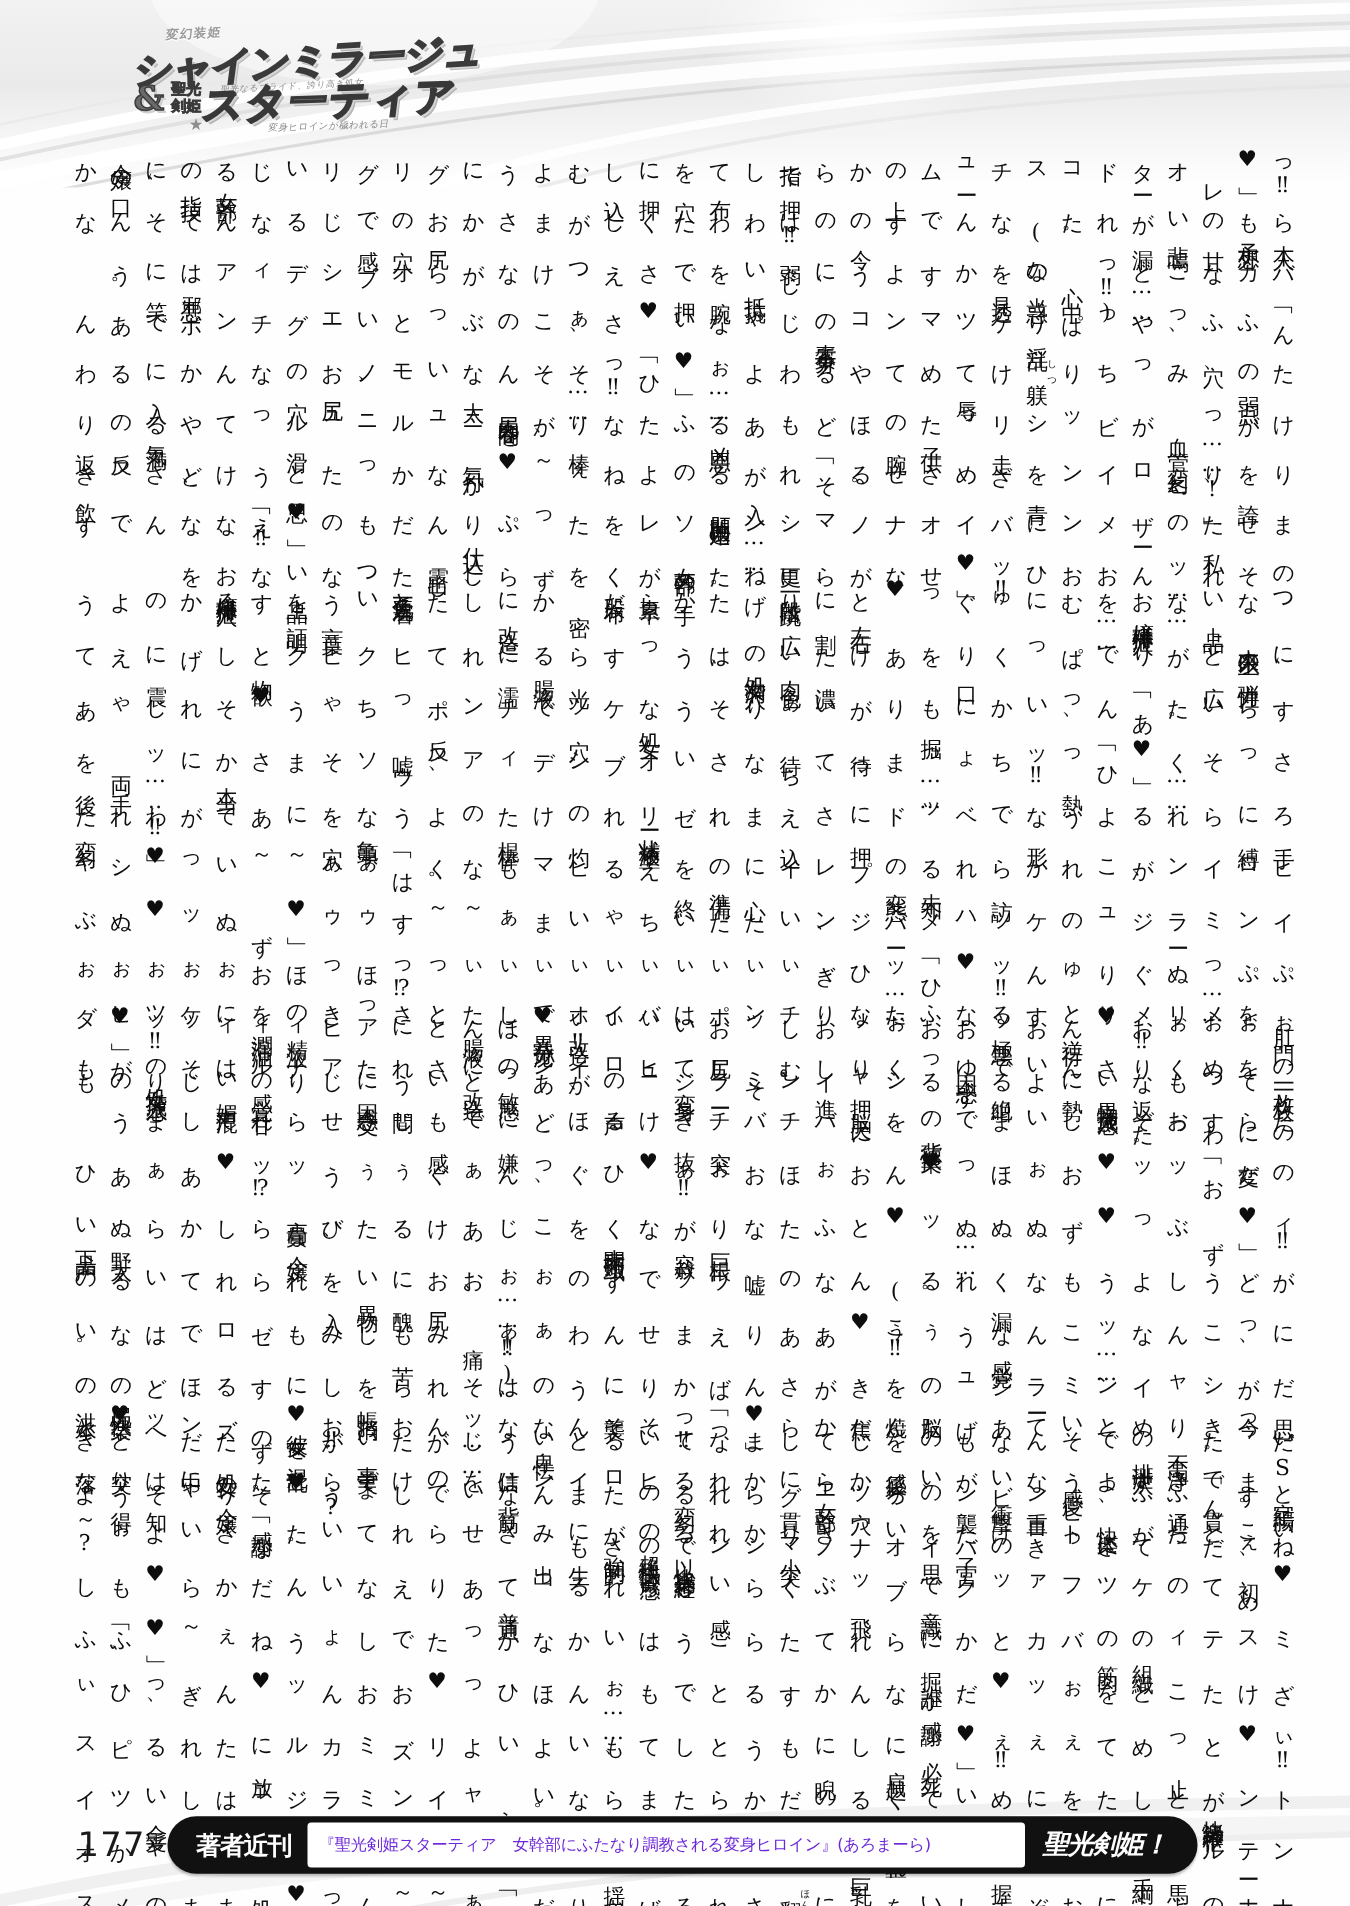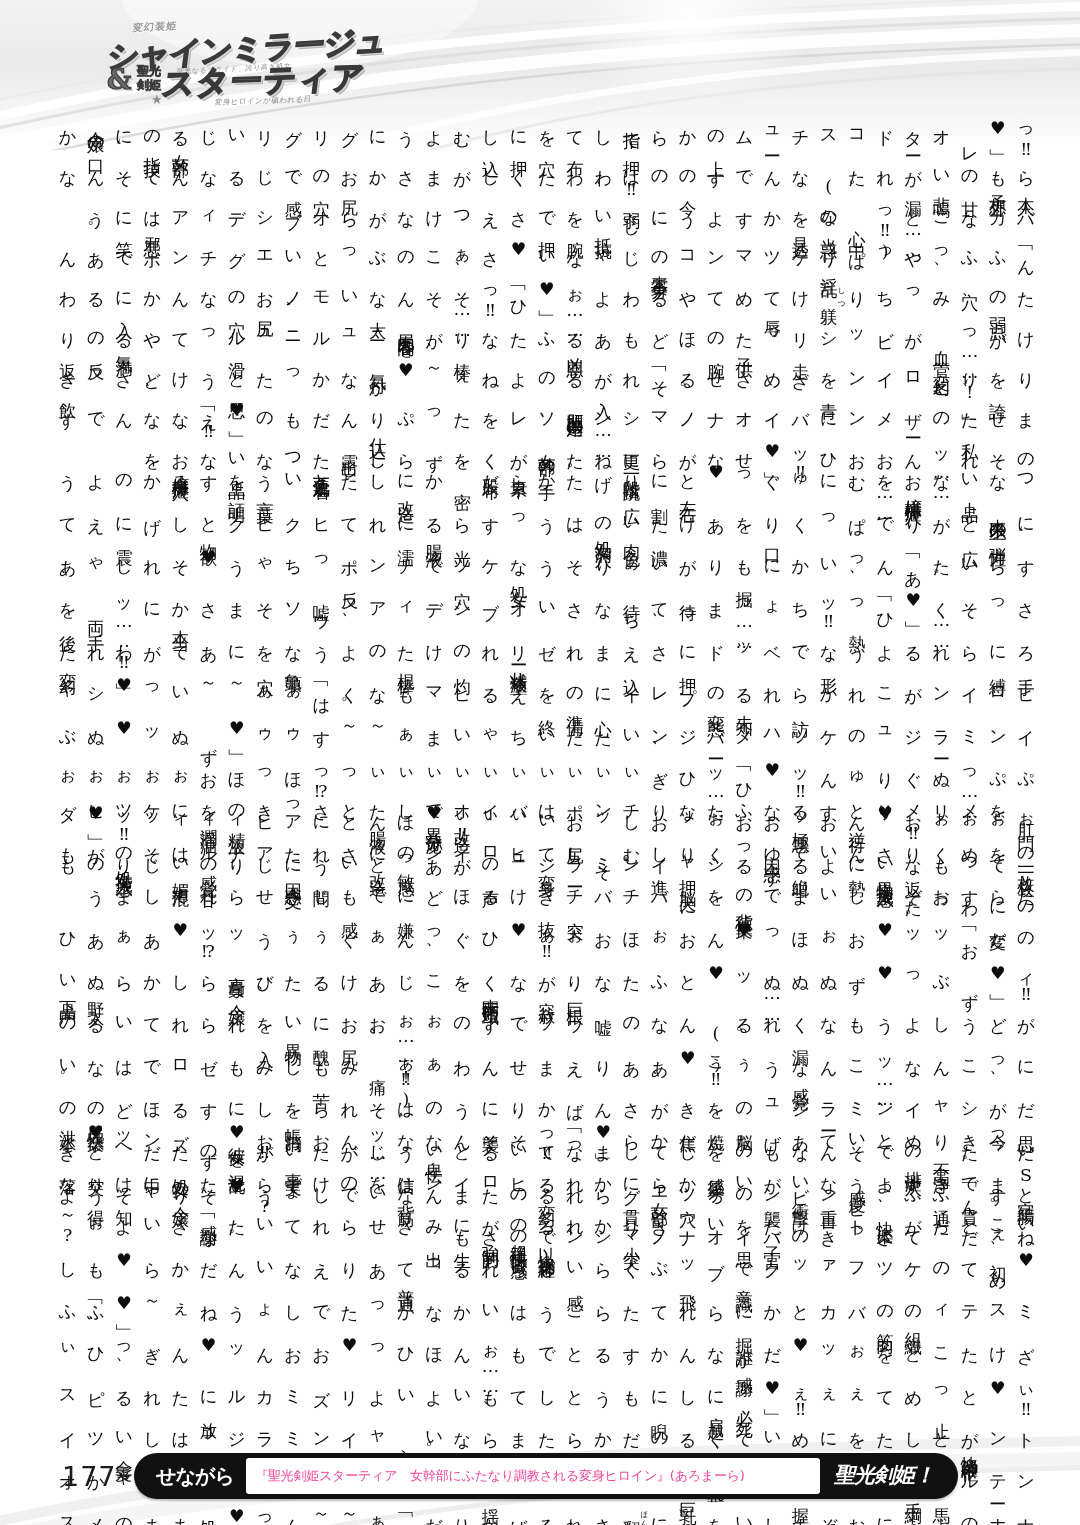--- a/index.html
+++ b/index.html
@@ -160,21 +160,21 @@
   #promo-title-box{
     position:absolute;left:112px;top:5px;
     width:574px;height:36px;
     background:#ffffff;
     border-radius:3px;
     overflow:hidden;
   }
   #promo-title{
     position:absolute;left:9px;top:9px;
     font-family:"DejaVu Sans","Liberation Sans",sans-serif;
-    font-size:13px;color:#ec4899;white-space:nowrap;letter-spacing:-0.2px;
+    font-size:13px;color:#6d28d9;white-space:nowrap;letter-spacing:-0.2px;
   }
   #promo-cta{
     position:absolute;right:24px;top:8px;
     color:#ffffff;
     font-family:"DejaVu Sans","Liberation Sans",sans-serif;
     font-weight:bold;font-size:21px;
     font-style:italic;
     letter-spacing:-1px;
     white-space:nowrap;
   }
@@ -262,21 +262,21 @@
     <p>「感謝なさいよぉ～? ♥ 初めてのケツファックで意識ブッ飛ぶくらい感じられるって普通ありえないんだから♥ もしミスティの組織の筋肉バカとかに掘られてたらこうはいかなかったでしょうねぇ～♥」</p>
     <p>「ふ、ふざけたことをぉッ♥ だ、誰が感謝なんかするとでもぉ……んほひっ♥ おおんッ♥ んぎっ、ひぃぃ‼♥ とっ止めてぇぇぇ‼♥」</p>
     <p class="ind">必死に肩越しに睨もうとしても、いよいよリズミカルに放たれるピストンが快楽神経中枢と化した尻肉性器を縦横無尽に苛め抜いてくるのだからたまらない。</p>
     <p class="ind">シャインミラージュは美しい金髪ツインテールを馬の手綱のように握られ、精液塗れの巨乳をぶるんぶるん揺らされながら、まるでオモチャかオナホのようにおぞましい快美を伴う肛虐に<ruby>翻弄<rt>ほんろう</rt></ruby>されるばかりだ。</p>
     <p>「あぁ～～んっ♥ 処女のままのメスガキヒロインをクソ穴交尾でよがら</p>
   </div>
 
   <div id="footer">
     <div id="page-number">177</div>
     <div id="promo-bar">
-      <div id="promo-label">せながら</div>
+      <div id="promo-label">著者近刊</div>
       <div id="promo-title-box">
         <div id="promo-title">『聖光剣姫スターティア　女幹部にふたなり調教される変身ヒロイン』(あろまーら)</div>
       </div>
       <div id="promo-cta">聖光剣姫！</div>
     </div>
   </div>
 
 </div>
 
 </body></html>

